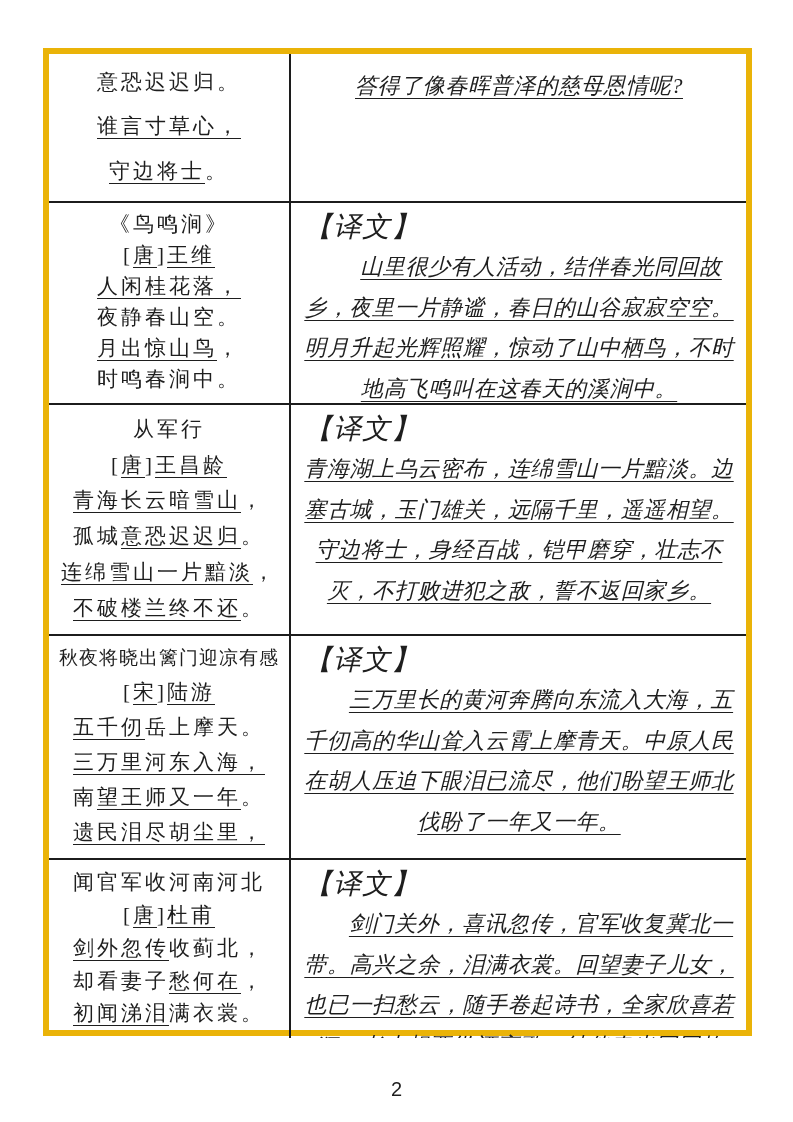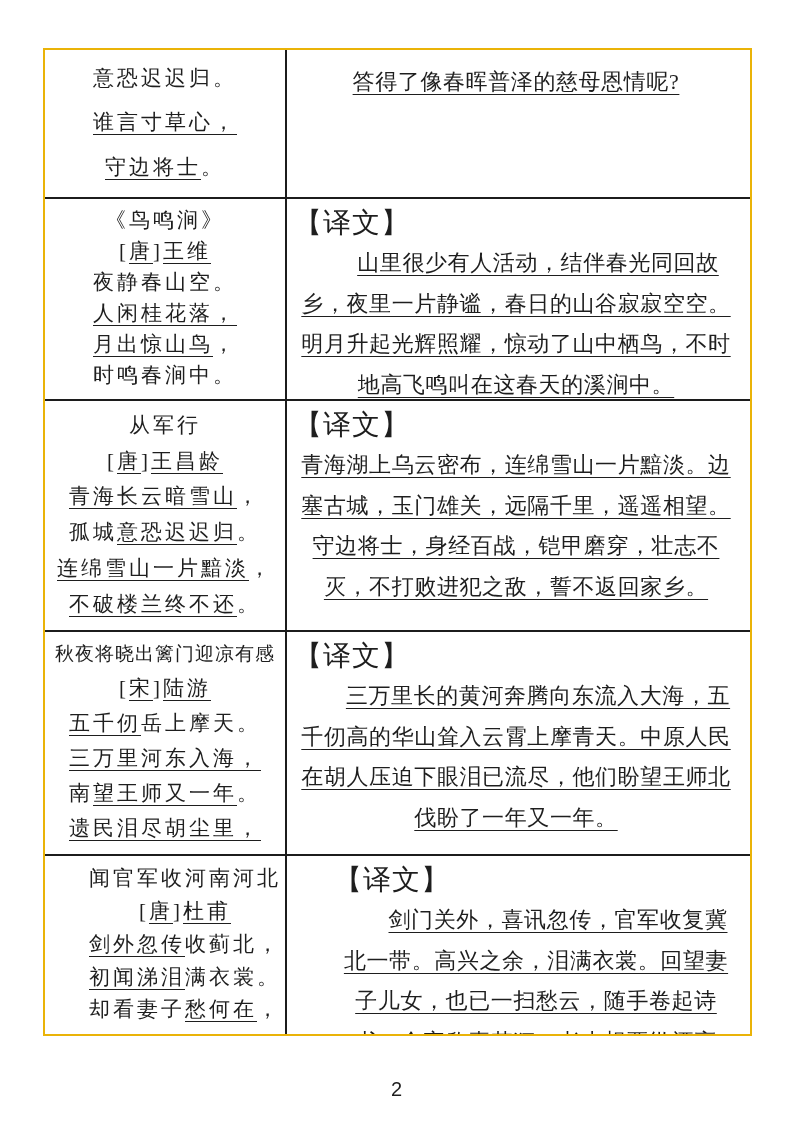--- a/index.html
+++ b/index.html
@@ -13,31 +13,31 @@
     color: #1e1e1e;
     overflow: hidden;
   }
   .poetry-table {
     position: absolute;
     left: 43px;
     top: 48px;
     width: 709px;
     height: 988px;
     box-sizing: border-box;
-    border: 2px solid #eab308;
+    border: 6px solid #eab308;
     display: grid;
     grid-template-columns: 242px 1fr;
     grid-template-rows: 149px 202px 231px 224px 178px;
   }
   .cell { box-sizing: border-box; border-color: #1c1c1c; border-style: solid; border-width: 0; overflow: hidden; }
   .cell.left  { border-right-width: 2px; border-bottom-width: 2px;
                 display: flex; flex-direction: column; justify-content: space-around;
                 align-items: center; padding: 6px 2px 8px 2px; }
-  .cell.right { border-bottom-width: 2px; padding: 4px 12px 0 7px; }
-  .cell.last  { border-bottom-width: 0; margin-left: 40px; }
+  .cell.right { border-bottom-width: 2px; padding: 4px 12px 0 13px; font-style: italic; }
+  .cell.last  { border-bottom-width: 0; }
 
   .pline { font-size: 21px; letter-spacing: 3px; line-height: 1.25; white-space: nowrap; }
   .pline.small { font-size: 19px; letter-spacing: 1px; }
 
   .theader { font-size: 28px; line-height: 40px; letter-spacing: 1px; }
   .ttext   { margin: 0; font-size: 22px; line-height: 40.5px; letter-spacing: 0.6px;
              text-align: justify; }
   .ttext.indent { text-indent: 2em; }
   .cell.right.no-header { padding-top: 12px; }
 
@@ -61,22 +61,22 @@
         <div class="pline"><span>意恐迟迟归。</span></div>
         <div class="pline"><span class="u">谁言寸草心，</span></div>
         <div class="pline"><span class="u">守边将士</span><span>。</span></div>
       </div>
       <div class="cell right no-header">
         <p class="ttext u">答得了像春晖普泽的慈母恩情呢?</p>
       </div>
       <div class="cell left">
         <div class="pline"><span>《鸟鸣涧》</span></div>
         <div class="pline"><span>[</span><span class="u">唐</span><span>]</span><span class="u">王维</span></div>
+        <div class="pline"><span class="u">人闲桂花落，</span></div>
         <div class="pline"><span>夜静春山空。</span></div>
-        <div class="pline"><span class="u">人闲桂花落，</span></div>
         <div class="pline"><span class="u">月出惊山鸟</span><span>，</span></div>
         <div class="pline"><span>时鸣春涧中。</span></div>
       </div>
       <div class="cell right">
         <div class="theader">【译文】</div>
         <p class="ttext u indent">山里很少有人活动，结伴春光同回故乡，夜里一片静谧，春日的山谷寂寂空空。明月升起光辉照耀，惊动了山中栖鸟，不时地高飞鸣叫在这春天的溪涧中。</p>
       </div>
       <div class="cell left">
         <div class="pline"><span>从军行</span></div>
         <div class="pline"><span>[</span><span class="u">唐</span><span>]</span><span class="u">王昌龄</span></div>
@@ -98,22 +98,22 @@
         <div class="pline"><span class="u">遗民泪尽胡尘里，</span></div>
       </div>
       <div class="cell right">
         <div class="theader">【译文】</div>
         <p class="ttext u indent">三万里长的黄河奔腾向东流入大海，五千仞高的华山耸入云霄上摩青天。中原人民在胡人压迫下眼泪已流尽，他们盼望王师北伐盼了一年又一年。</p>
       </div>
       <div class="cell left last">
         <div class="pline"><span>闻官军收河南河北</span></div>
         <div class="pline"><span>[</span><span class="u">唐</span><span>]</span><span class="u">杜甫</span></div>
         <div class="pline"><span class="u">剑外忽传</span><span>收蓟北，</span></div>
+        <div class="pline"><span>却看妻子</span><span class="u">愁何在</span><span>，</span></div>
         <div class="pline"><span class="u">初闻涕泪</span><span>满衣裳。</span></div>
-        <div class="pline"><span>却看妻子</span><span class="u">愁何在</span><span>，</span></div>
       </div>
       <div class="cell right last">
         <div class="theader">【译文】</div>
         <p class="ttext u indent">剑门关外，喜讯忽传，官军收复冀北一带。高兴之余，泪满衣裳。回望妻子儿女，也已一扫愁云，随手卷起诗书，全家欣喜若狂。老夫想要纵酒高歌，结伴春光同回故乡。</p>
       </div>
     </div>
   <div class="page-number">2</div>
 </div>
 
 </body></html>

